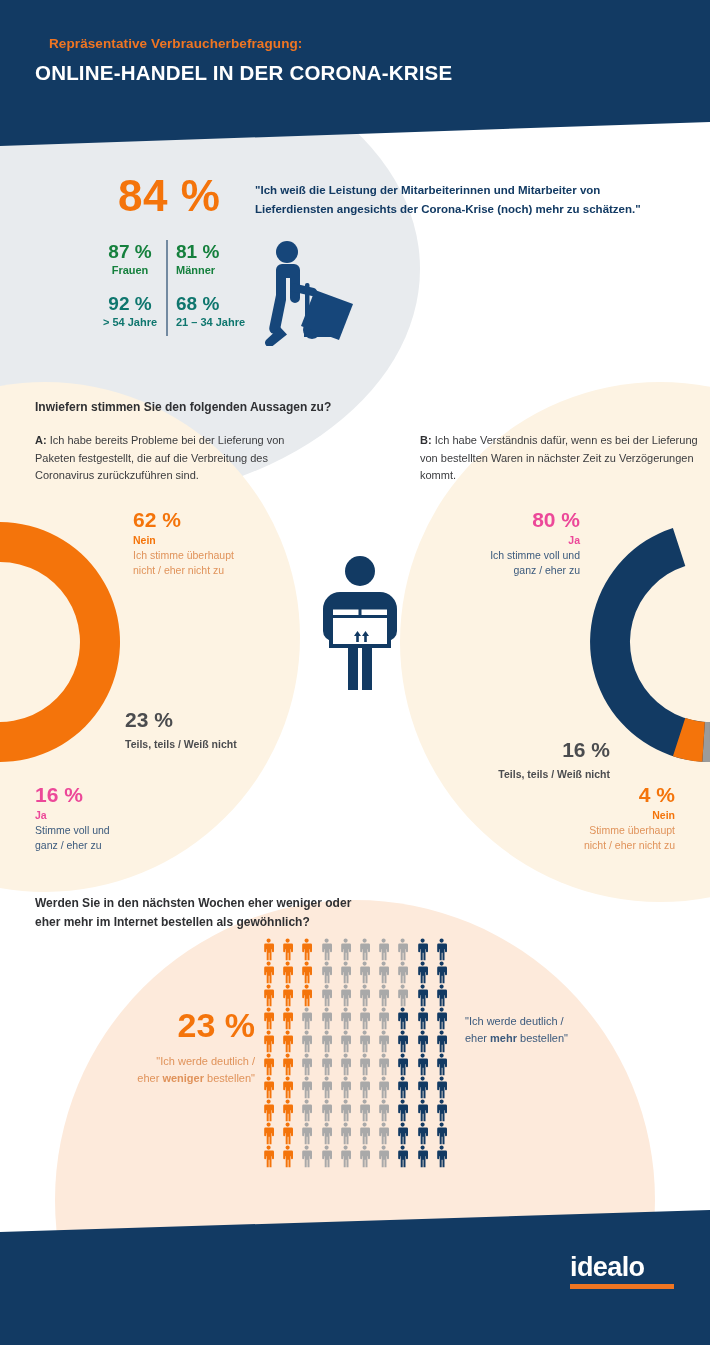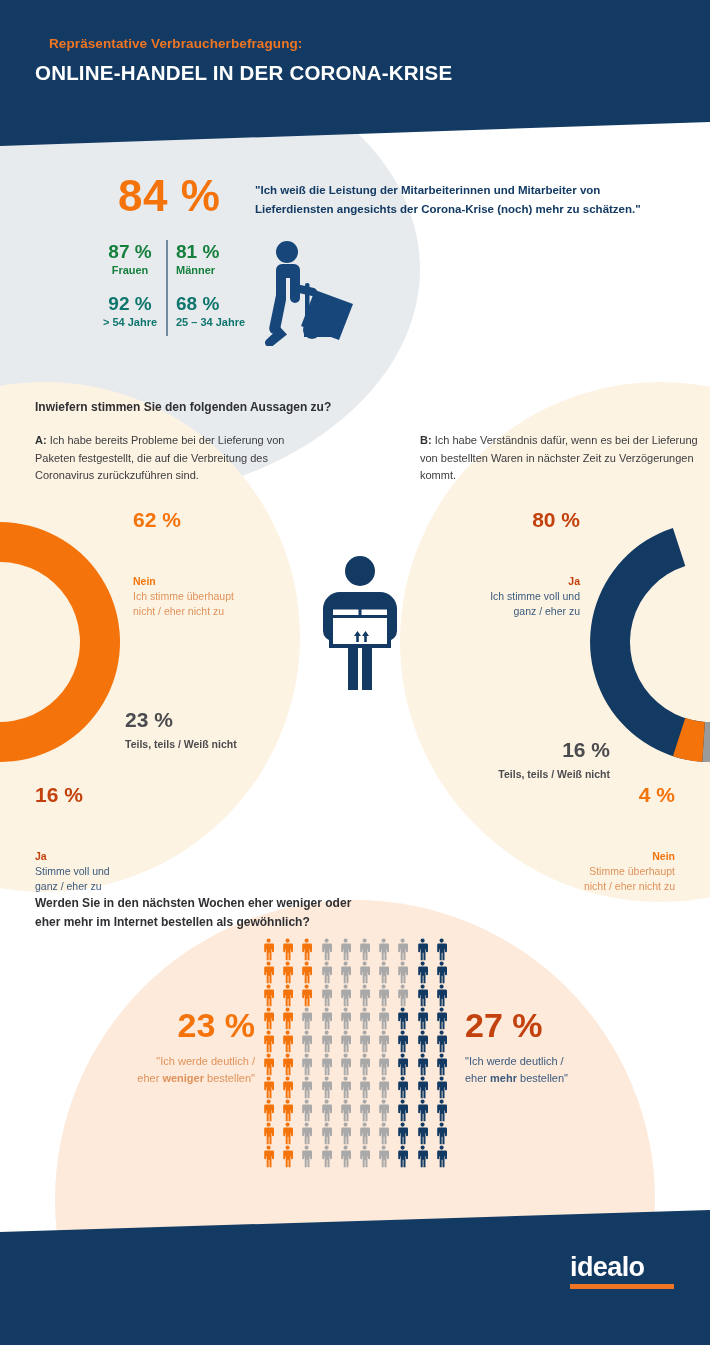--- a/index.html
+++ b/index.html
@@ -63,26 +63,26 @@
     position:absolute; font-size:11px; line-height:17.5px; color:#3a3b3e; width:290px;
   }
   .stmt b { color:#2f3033; }
   .stmt-a { left:35px; top:40px; }
   .stmt-b { left:420px; top:40px; }
 
   .donut { position:absolute; }
 
   .lbl { position:absolute; }
   .lbl .pct { font-size:21px; font-weight:bold; line-height:26px; }
-  .lbl .cap { font-size:10.5px; font-weight:bold; line-height:15px;margin-top:41px; }
+  .lbl .cap { font-size:10.5px; font-weight:bold; line-height:15px; }
   .lbl .sub { font-size:10.5px; line-height:15px; }
   .c-orange { color:#f4740b; }
   .c-orange-soft { color:#e0935b; }
   .c-gray { color:#4b4c4f; }
-  .c-navy { color:#c2410c; }
+  .c-navy { color:#ec4899; }
   .c-navyl { color:#3b5a7d; }
   .ta-r { text-align:right; }
 
   .icon-box-person { position:absolute; left:312px; top:160px; width:96px; height:140px; }
 
   
   .s3 { position:absolute; left:0; top:880px; width:710px; height:330px; }
   .peach-circle {
     position:absolute; left:55px; top:20px; width:600px; height:600px;
     background:#fdeadb; border-radius:50%;
@@ -137,21 +137,21 @@
     <div class="sg-cell" style="left:176px; top:94px; text-align:left;">
       <div class="sg-num blue-accent">81 %</div>
       <div class="sg-lbl blue-accent">Männer</div>
     </div>
     <div class="sg-cell" style="left:92px; top:146px;">
       <div class="sg-num navy">92 %</div>
       <div class="sg-lbl navy">&gt; 54 Jahre</div>
     </div>
     <div class="sg-cell" style="left:176px; top:146px; text-align:left; width:100px;">
       <div class="sg-num navy">68 %</div>
-      <div class="sg-lbl navy">25 – 34 Jahre</div>
+      <div class="sg-lbl navy">21 – 34 Jahre</div>
     </div>
   </div>
 
   <svg class="icon-delivery" viewBox="0 0 112 110">
     <g fill="#16467a">
       <circle cx="29" cy="16" r="11"></circle>
       <path d="M24 28 h12 a6 6 0 0 1 6 6 v28 a5 5 0 0 1 -10 0 v-20 h-4 v22 l-6 30 a5.5 5.5 0 0 1 -10.6 -3 l6.6 -32 v-25 a6 6 0 0 1 6 -6 z"></path>
       <path d="M22 91 l-14 13 a4.5 4.5 0 0 0 6 6.5 l15 -12 z"></path>
       <path d="M34 47 l22 5 a4 4 0 0 1 -2 8 l-22 -5 z"></path>
       <rect x="47" y="47" width="4.5" height="50" rx="2"></rect>
@@ -588,21 +588,20 @@
 
     <div class="p23">
       <div class="p-num c-orange">23 %</div>
       <div class="p-cap c-orange-soft">
         <div>"Ich werde deutlich /</div>
         <div><span>eher </span><b>weniger</b><span> bestellen"</span></div>
       </div>
     </div>
 
     <div class="p27">
-      <div class="p-num c-navy">27 %</div>
       <div class="p-cap c-navyl">
         <div>"Ich werde deutlich /</div>
         <div><span>eher </span><b>mehr</b><span> bestellen"</span></div>
       </div>
     </div>
   </div>
 
   <div class="footer"></div>
   <div class="foot-text" style="z-index:3">Die verwendeten Daten wurden von der YouGov Deutschland GmbH im Auftrag der idealo internet GmbH erhoben. An der Online-Befragung nahmen zwischen dem 20. und 23.03.2020 2035 Personen teil. Die Ergebnisse wurden gewichtet und sind repräsentativ für die deutsche Bevölkerung ab 18 Jahren. Durch die Rundung auf ganze Zahlen kann bei einigen Grafiken die Summe aller prozentualen Antworten von 100 Prozent abweichen (sog. Rundungsdifferenz).</div>
   <div class="logo" style="z-index:3">

